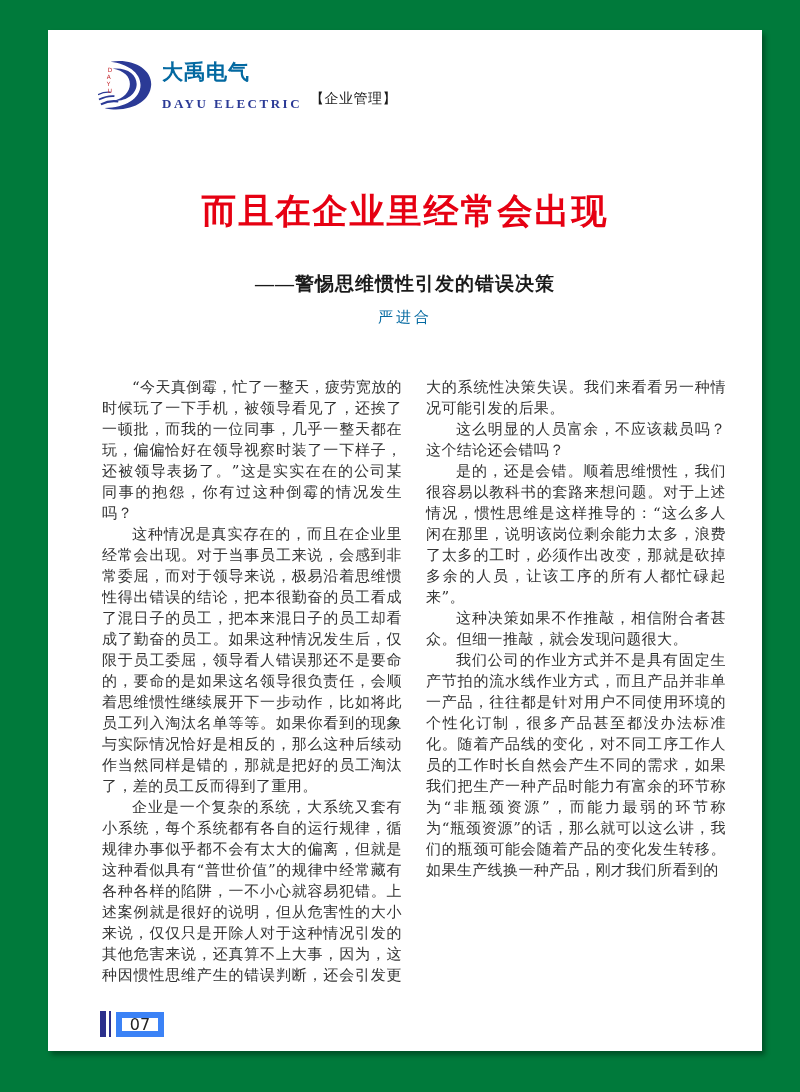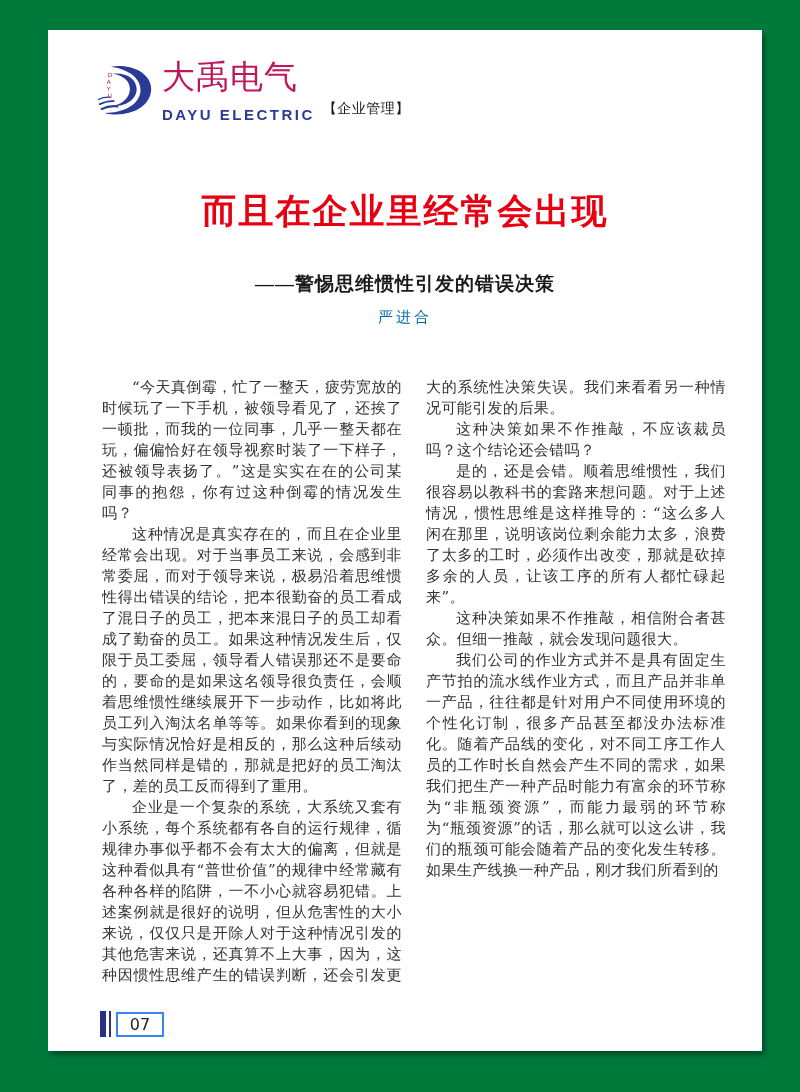--- a/index.html
+++ b/index.html
@@ -25,29 +25,29 @@
     align-items: flex-end;
   }
   .logo {
     display: flex;
     align-items: center;
   }
   .logo-mark { width: 58px; height: 52px; margin-right: 6px; }
   .logo-textblock { display: flex; flex-direction: column; line-height: 1; }
   .logo-cn {
     font-family: "DejaVu Sans", sans-serif;
-    font-weight: normal;
-    font-size: 33px;
+    font-weight: bold;
+    font-size: 21px;
     letter-spacing: 1px;
-    color: #be185d;
+    color: #0369a1;
   }
   .logo-en {
-    font-family: Liberation Sans, sans-serif;
+    font-family: Liberation Serif, serif;
     font-weight: bold;
-    font-size: 15px;
+    font-size: 13px;
     letter-spacing: 2.5px;
     color: #2b3a96;
     margin-top: 14px;
   }
   .section-tag {
     font-family: "DejaVu Sans", sans-serif;
     font-size: 14px;
     color: #1a1a1a;
     margin-left: 8px;
     margin-bottom: 4px;
@@ -104,21 +104,21 @@
     position: absolute;
     left: 52px; top: 980px;
     display: flex;
     align-items: center;
     height: 28px;
   }
   .footer-bar-thick { width: 6px; height: 26px; background: #2b2f8c; margin-right: 3px; }
   .footer-bar-thin  { width: 2px; height: 26px; background: #2b2f8c; margin-right: 5px; }
   .page-number-box {
     width: 48px; height: 25px;
-    border: 2px solid #3b82f6;
+    border: 6px solid #3b82f6;
     background: #ffffff;
     display: flex;
     align-items: center;
     justify-content: center;
     font-family: "DejaVu Sans", sans-serif;
     font-size: 16px;
     color: #222222;
   }
 </style>
 </head>
@@ -150,21 +150,21 @@
   </div>
 
   <div class="title">而且在企业里经常会出现</div>
   <div class="subtitle">——警惕思维惯性引发的错误决策</div>
   <div class="author">严进合</div>
 
   <div class="article-body">
     <p>“今天真倒霉，忙了一整天，疲劳宽放的时候玩了一下手机，被领导看见了，还挨了一顿批，而我的一位同事，几乎一整天都在玩，偏偏恰好在领导视察时装了一下样子，还被领导表扬了。”这是实实在在的公司某同事的抱怨，你有过这种倒霉的情况发生吗？</p>
     <p>这种情况是真实存在的，而且在企业里经常会出现。对于当事员工来说，会感到非常委屈，而对于领导来说，极易沿着思维惯性得出错误的结论，把本很勤奋的员工看成了混日子的员工，把本来混日子的员工却看成了勤奋的员工。如果这种情况发生后，仅限于员工委屈，领导看人错误那还不是要命的，要命的是如果这名领导很负责任，会顺着思维惯性继续展开下一步动作，比如将此员工列入淘汰名单等等。如果你看到的现象与实际情况恰好是相反的，那么这种后续动作当然同样是错的，那就是把好的员工淘汰了，差的员工反而得到了重用。</p>
     <p>企业是一个复杂的系统，大系统又套有小系统，每个系统都有各自的运行规律，循规律办事似乎都不会有太大的偏离，但就是这种看似具有“普世价值”的规律中经常藏有各种各样的陷阱，一不小心就容易犯错。上述案例就是很好的说明，但从危害性的大小来说，仅仅只是开除人对于这种情况引发的其他危害来说，还真算不上大事，因为，这种因惯性思维产生的错误判断，还会引发更大的系统性决策失误。我们来看看另一种情况可能引发的后果。</p>
-    <p>这种决策如果不作推敲，不应该裁员吗？这个结论还会错吗？</p>
+    <p>这么明显的人员富余，不应该裁员吗？这个结论还会错吗？</p>
     <p>是的，还是会错。顺着思维惯性，我们很容易以教科书的套路来想问题。对于上述情况，惯性思维是这样推导的：“这么多人闲在那里，说明该岗位剩余能力太多，浪费了太多的工时，必须作出改变，那就是砍掉多余的人员，让该工序的所有人都忙碌起来”。</p>
     <p>这种决策如果不作推敲，相信附合者甚众。但细一推敲，就会发现问题很大。</p>
     <p>我们公司的作业方式并不是具有固定生产节拍的流水线作业方式，而且产品并非单一产品，往往都是针对用户不同使用环境的个性化订制，很多产品甚至都没办法标准化。随着产品线的变化，对不同工序工作人员的工作时长自然会产生不同的需求，如果我们把生产一种产品时能力有富余的环节称为“非瓶颈资源”，而能力最弱的环节称为“瓶颈资源”的话，那么就可以这么讲，我们的瓶颈可能会随着产品的变化发生转移。如果生产线换一种产品，刚才我们所看到的</p>
   </div>
 
   <div class="footer">
     <div class="footer-bar-thick"></div>
     <div class="footer-bar-thin"></div>
     <div class="page-number-box">07</div>
   </div>

